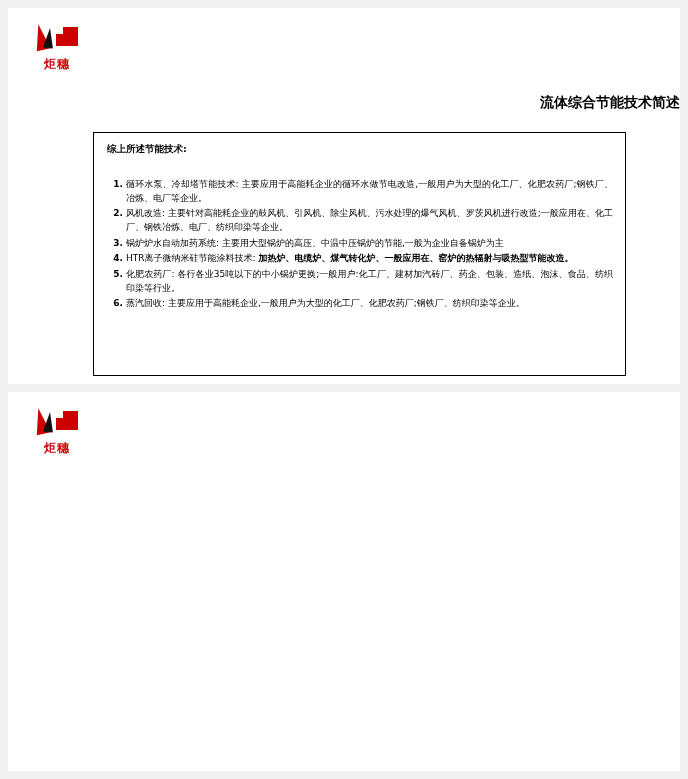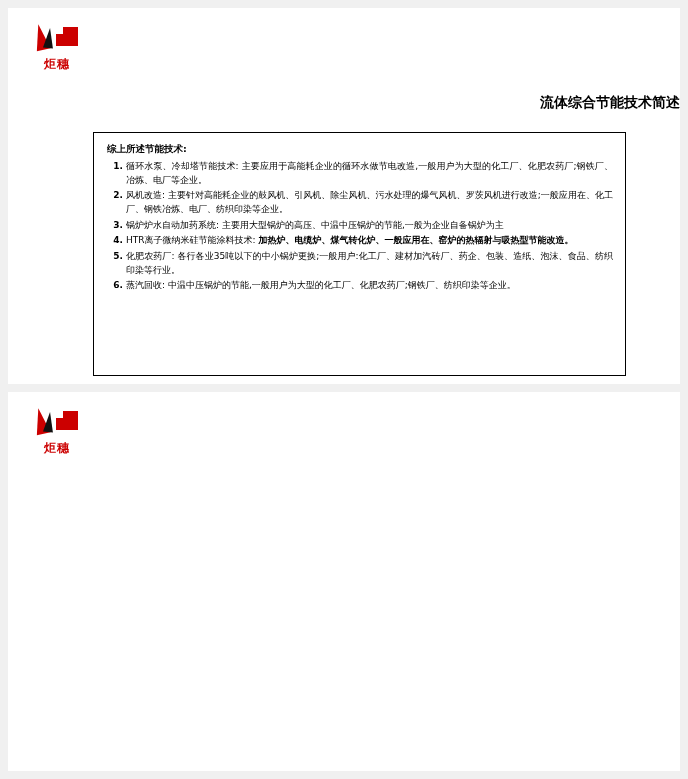--- a/index.html
+++ b/index.html
@@ -108,21 +108,21 @@
     width: 533px;
     height: 244px;
     border: 1px solid #000000;
     box-sizing: border-box;
     padding: 10px 12px 8px 10px;
   }
   .box-heading {
     font-size: 9.5px;
     font-weight: bold;
     color: #000000;
-    margin: 0 0 4px 3px;
+    margin: 0 0 22px 3px;
     font-family: "DejaVu Sans", sans-serif;
   }
   ol.items {
     margin: 0;
     padding: 0 0 0 22px;
     list-style: none;
     counter-reset: li;
   }
   ol.items > li {
     position: relative;
@@ -209,21 +209,21 @@
 
         <li>
           <span class="num">5.</span>
           <span class="lead">化肥农药厂:</span>
           <span class="rest">各行各业35吨以下的中小锅炉更换;一般用户:化工厂、建材加汽砖厂、药企、包装、造纸、泡沫、食品、纺织印染等行业。</span>
         </li>
 
         <li>
           <span class="num">6.</span>
           <span class="lead">蒸汽回收:</span>
-          <span class="rest">中温中压锅炉的节能,一般用户为大型的化工厂、化肥农药厂;钢铁厂、纺织印染等企业。</span>
+          <span class="rest">主要应用于高能耗企业,一般用户为大型的化工厂、化肥农药厂;钢铁厂、纺织印染等企业。</span>
         </li>
 
       </ol>
     </div>
   </div>
 
   <div class="slide" id="slide2">
 
     <div class="logo">
       <div class="logo-mark">

